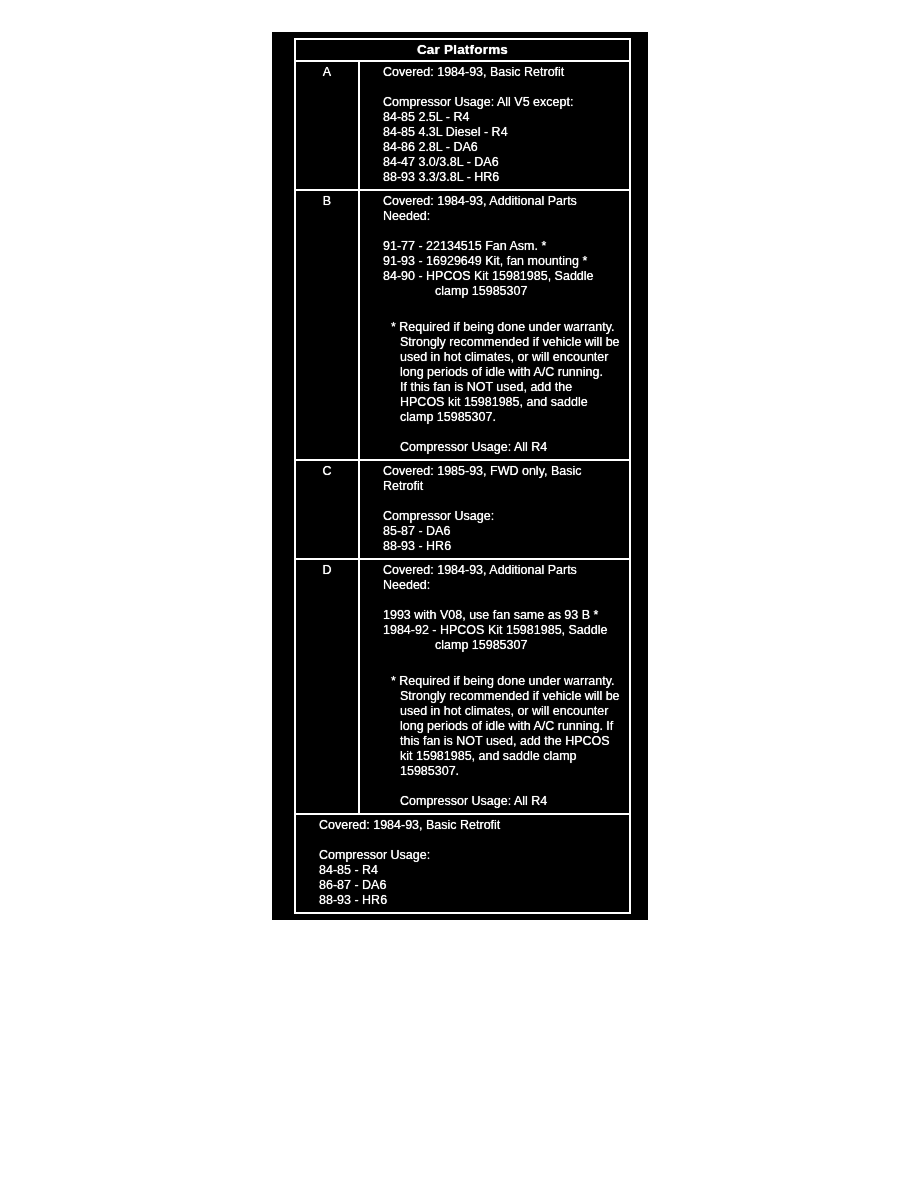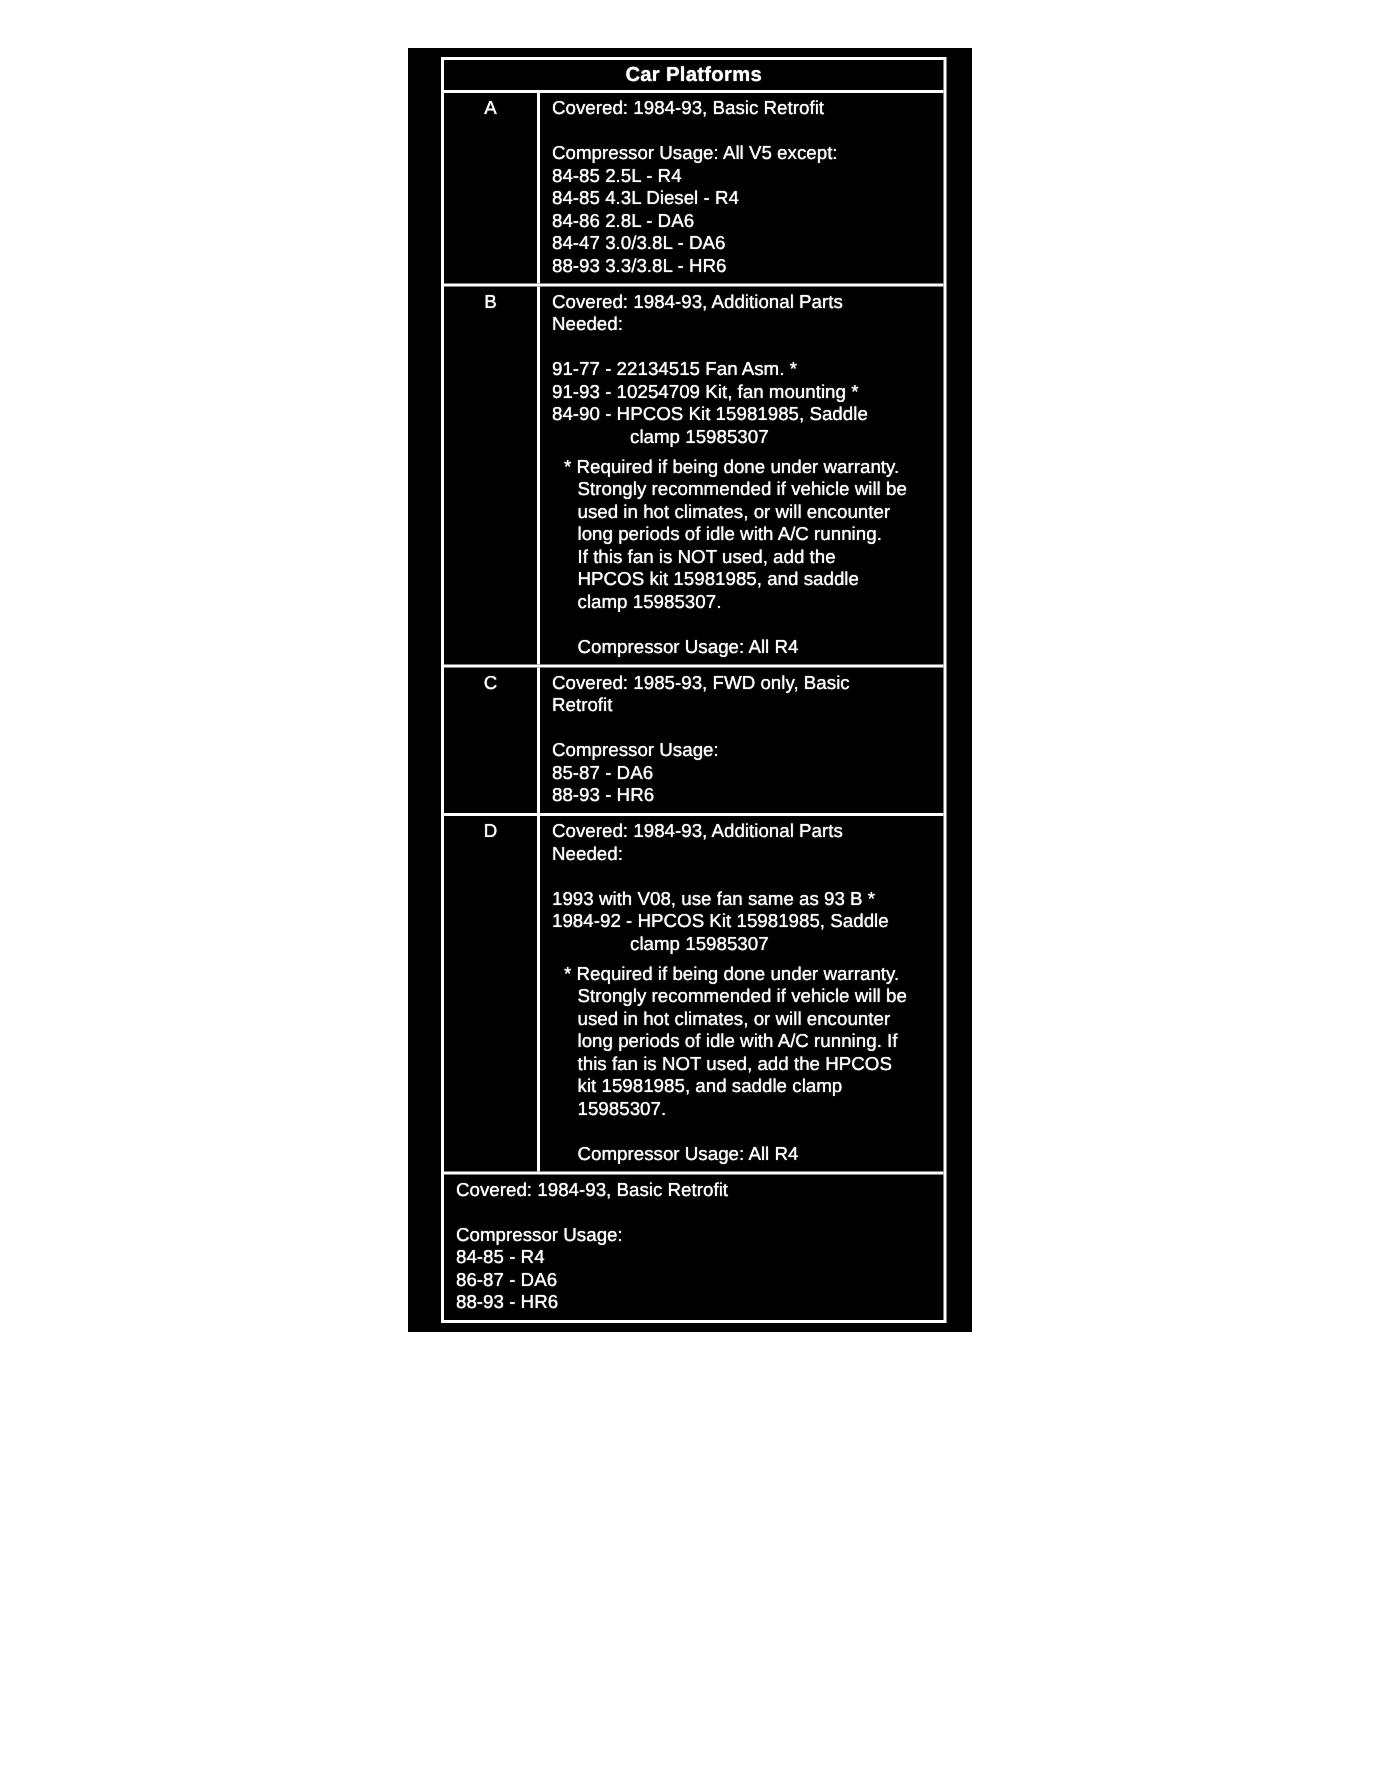--- a/index.html
+++ b/index.html
@@ -50,29 +50,29 @@
   .col-platform {
     flex: 0 0 64px;
     width: 64px;
     border-right: 2px solid #ffffff;
     text-align: center;
     padding-top: 3px;
     box-sizing: border-box;
   }
   .col-content {
     flex: 1 1 auto;
-    padding: 3px 2px 4px 8px;
+    padding: 3px 2px 4px 23px;
     overflow: hidden;
   }
   .ln {
     min-height: 15px;
     white-space: nowrap;
   }
   .ln.clamp { padding-left: 52px; }
-  .ln.foot1 { padding-left: 8px; margin-top: 5px; }
+  .ln.foot1 { padding-left: 8px; margin-top: 21px; }
   .ln.footc { padding-left: 17px; }
   .ln.usage { padding-left: 17px; }
 </style>
 </head>
 <body>
 
 <div class="page">
   <div class="panel">
     <div class="tbl">
 
@@ -92,21 +92,21 @@
         </div>
       </div>
 
       <div class="row">
         <div class="col-platform">B</div>
         <div class="col-content">
           <div class="ln">Covered: 1984-93, Additional Parts</div>
           <div class="ln">Needed:</div>
           <div class="ln"></div>
           <div class="ln">91-77 - 22134515 Fan Asm. *</div>
-          <div class="ln">91-93 - 10254709 Kit, fan mounting *</div>
+          <div class="ln">91-93 - 16929649 Kit, fan mounting *</div>
           <div class="ln">84-90 - HPCOS Kit 15981985, Saddle</div>
           <div class="ln clamp">clamp 15985307</div>
           <div class="ln foot1">* Required if being done under warranty.</div>
           <div class="ln footc">Strongly recommended if vehicle will be</div>
           <div class="ln footc">used in hot climates, or will encounter</div>
           <div class="ln footc">long periods of idle with A/C running.</div>
           <div class="ln footc">If this fan is NOT used, add the</div>
           <div class="ln footc">HPCOS kit 15981985, and saddle</div>
           <div class="ln footc">clamp 15985307.</div>
           <div class="ln"></div>

